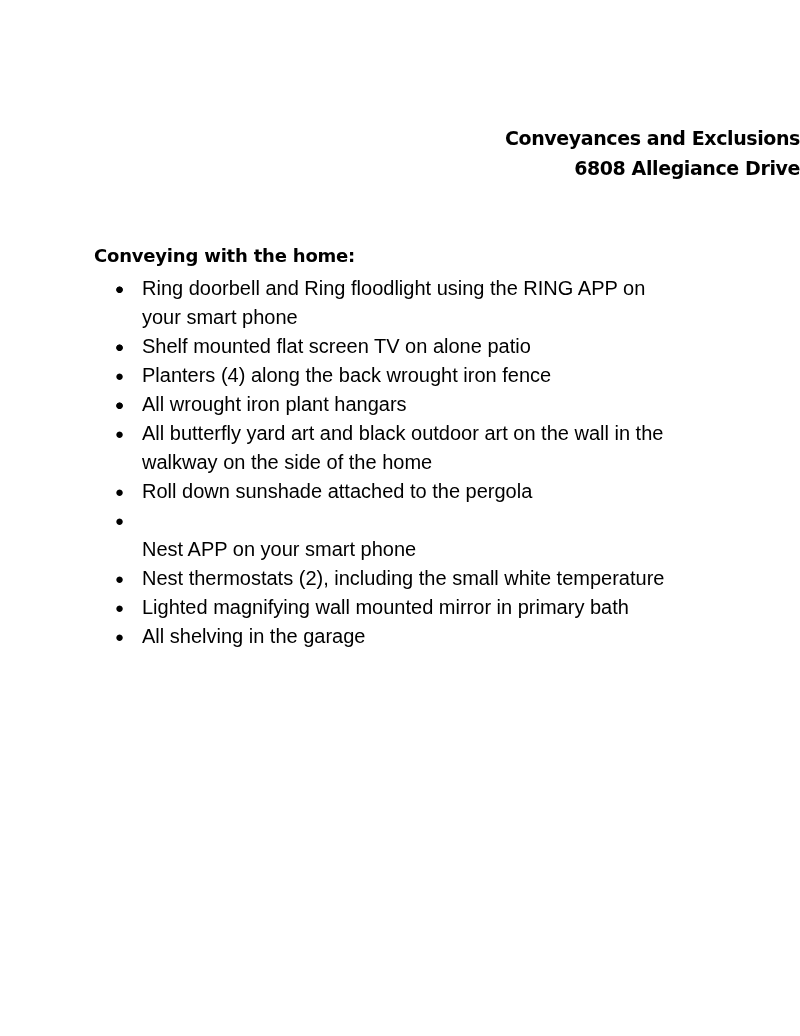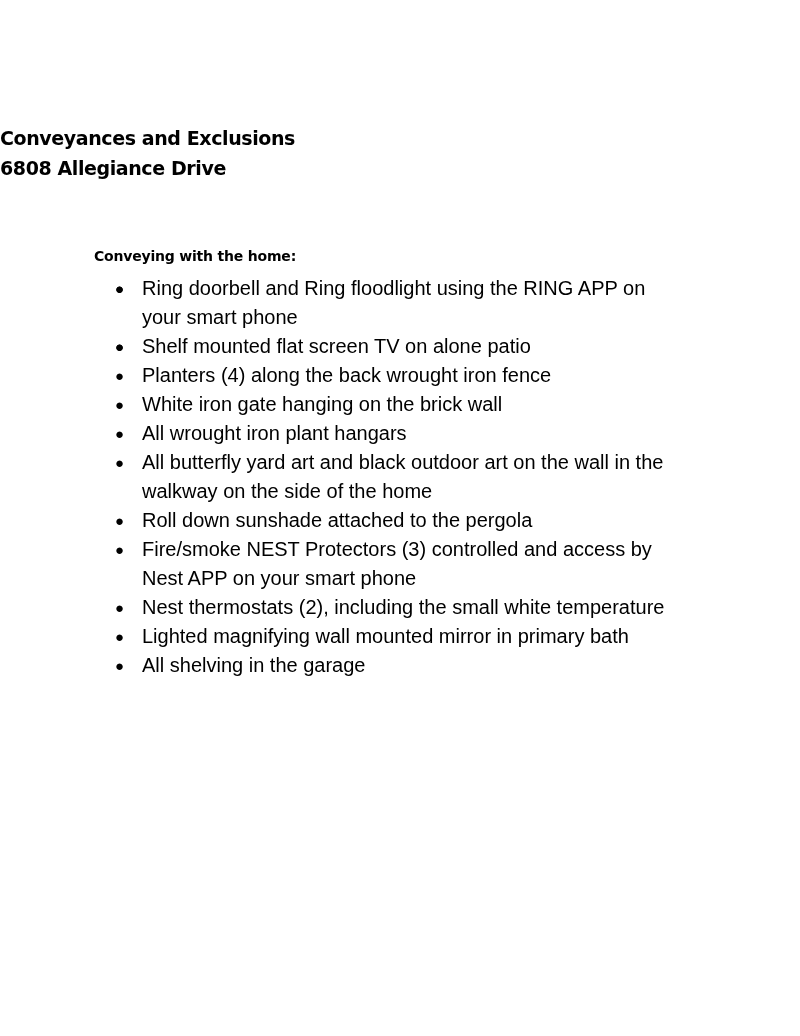--- a/index.html
+++ b/index.html
@@ -12,37 +12,37 @@
       height: 1036px;
       position: relative;
       overflow: hidden;
       color: #000000;
     }
     .title-block {
       position: absolute;
       top: 124px;
       left: 0;
       width: 800px;
-      text-align: left;
+      text-align: right;
       font-family: "DejaVu Sans", sans-serif;
       font-weight: bold;
       font-size: 19px;
       line-height: 29.5px;
       letter-spacing: -0.4px;
     }
     .title-line {
       display: block;
     }
     .section-heading {
       position: absolute;
       top: 243px;
       left: 94px;
       font-family: "DejaVu Sans", sans-serif;
       font-weight: bold;
-      font-size: 14px;
+      font-size: 18px;
       line-height: 26px;
       letter-spacing: -0.2px;
     }
     .item-list {
       position: absolute;
       top: 274px;
       left: 0;
       margin: 0;
       padding: 0;
       list-style: none;
@@ -72,21 +72,21 @@
 </div>
 
 <div class="section-heading">Conveying with the home:</div>
 
 <ul class="item-list" id="item-list">
     <li><span class="bullet">●</span></li>
     <li><span class="bullet">●</span><span>Ring doorbell and Ring floodlight using the RING APP on</span><br><span>your smart phone</span></li>
     <li><span class="bullet">●</span></li>
     <li><span class="bullet">●</span><span>Shelf mounted flat screen TV on alone patio</span></li>
     <li><span class="bullet">●</span><span>Planters (4) along the back wrought iron fence</span></li>
-    <li><span class="bullet">●</span><span>White iron gate hanging on the brick wall</span></li>
+    <li><span class="bullet">●</span></li>
     <li><span class="bullet">●</span><span>All wrought iron plant hangars</span></li>
     <li><span class="bullet">●</span><span>All butterfly yard art and black outdoor art on the wall in the</span><br><span>walkway on the side of the home</span></li>
     <li><span class="bullet">●</span><span>Roll down sunshade attached to the pergola</span></li>
-    <li><span class="bullet">●</span><span>Fire/smoke NEST Protectors (3) controlled and access by</span><br><span>Nest APP on your smart phone</span></li>
+    <li><span class="bullet">●</span><br><span>Nest APP on your smart phone</span></li>
     <li><span class="bullet">●</span><span>Nest thermostats (2), including the small white temperature</span><br></li>
     <li><span class="bullet">●</span><span>Lighted magnifying wall mounted mirror in primary bath</span></li>
     <li><span class="bullet">●</span><span>All shelving in the garage</span></li>
   </ul>
 
 </body></html>

